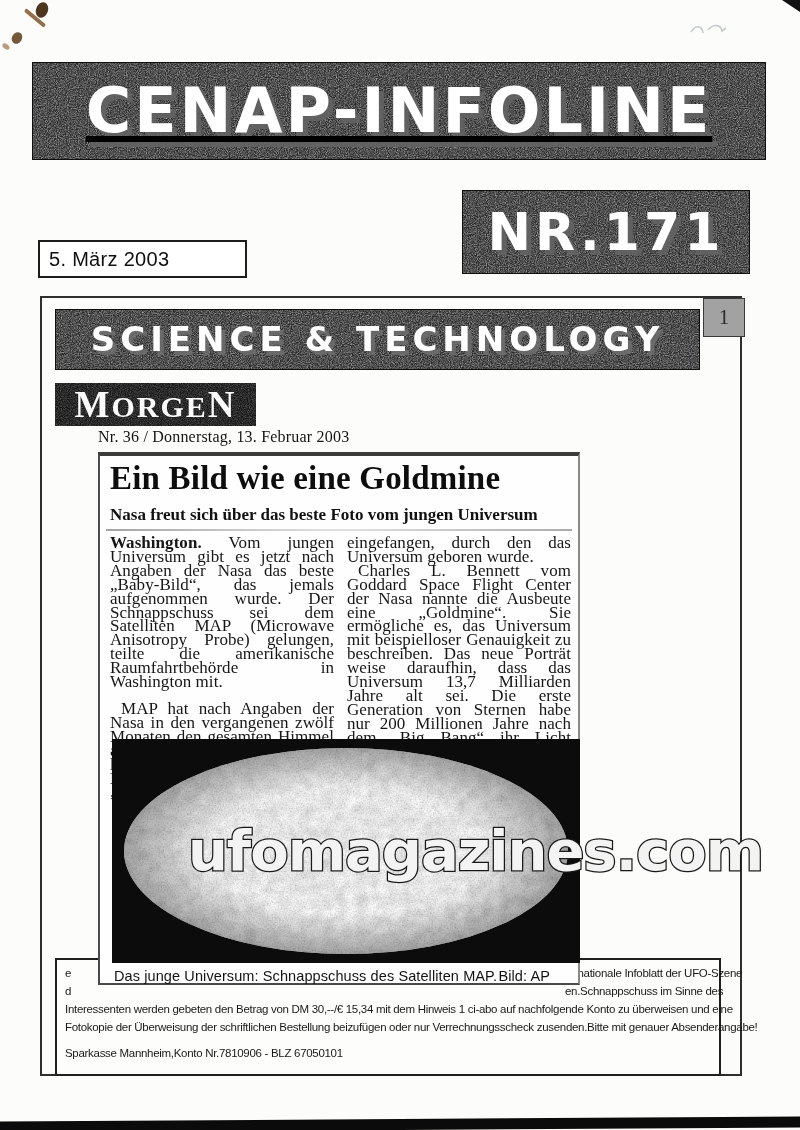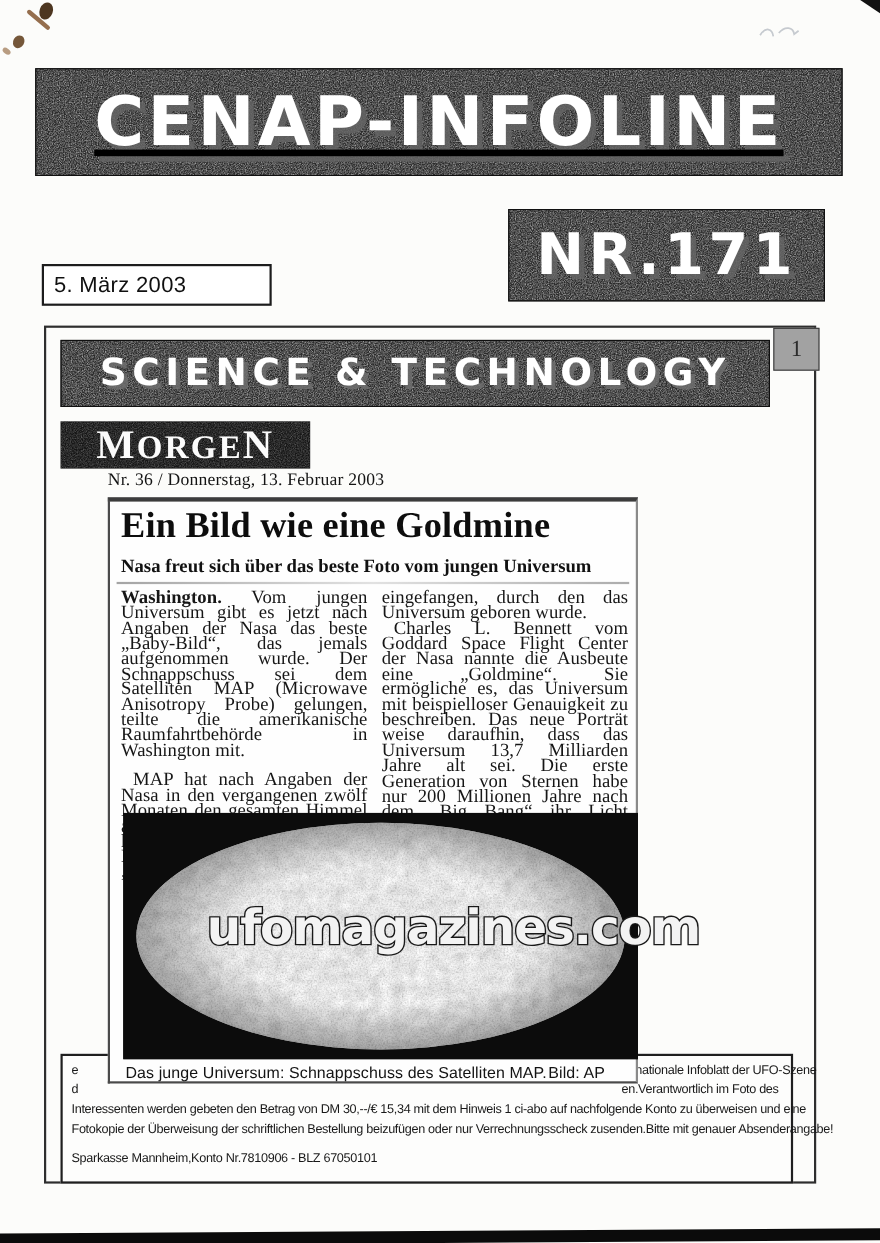--- a/index.html
+++ b/index.html
@@ -37,21 +37,21 @@
     background:#fff;border:2px solid #1c1c1c;
     font-size:20px;line-height:34px;color:#101010;padding-left:9px;letter-spacing:.3px;}
   
   .frame{position:absolute;left:40px;top:296px;width:698px;height:776px;
     border:2px solid #2e2e2e;z-index:1;}
   .pagenum-box{position:absolute;left:703px;top:298px;width:40px;height:37px;
     background:#a2a2a2;border:1px solid #3a3a3a;z-index:2;
     font-family:"Liberation Serif",serif;font-size:21px;color:#2c2c2c;
     text-align:center;line-height:37px;}
   
-  .morgen{position:absolute;left:55px;top:383px;width:227px;height:43px;
+  .morgen{position:absolute;left:55px;top:383px;width:201px;height:43px;
     background:#161616;overflow:hidden;z-index:2;
     font-family:"Liberation Serif",serif;font-weight:bold;color:#fbfbfb;
     text-align:center;letter-spacing:2px;}
   .morgen svg.noise{position:absolute;inset:0;width:100%;height:100%;opacity:.5;}
   .morgen .big{position:relative;font-size:37px;line-height:43px;}
   .morgen .mid{position:relative;font-size:30px;line-height:43px;}
   .issue-line{position:absolute;left:56px;top:428px;z-index:2;
     font-family:"Liberation Serif",serif;font-size:16px;color:#141414;letter-spacing:.2px;margin-left:42px;}
   
   .footer-box{position:absolute;left:55px;top:958px;width:666px;height:118px;
@@ -88,21 +88,21 @@
   .lead{font-weight:bold;}
   .dpa{float:right;font-weight:normal;}
   
   .cmb-wrap{position:absolute;left:12px;top:283px;width:468px;height:224px;background:#0c0c0c;}
   .cmb-wrap svg{display:block;width:100%;height:100%;}
   .caption-row{position:absolute;left:14px;right:28px;top:512px;
     display:flex;justify-content:space-between;
     font-size:14.5px;color:#131313;letter-spacing:.1px;align-items:flex-end;}
   
   .watermark{position:absolute;left:188px;top:818px;z-index:9;
-    font-family:"DejaVu Sans",sans-serif;font-weight:bold;font-size:44px;letter-spacing:-1px;
+    font-family:"DejaVu Sans",sans-serif;font-weight:bold;font-size:56px;letter-spacing:-1px;
     color:#f3f3f3;-webkit-text-stroke:2.5px #1c1c1c;paint-order:stroke fill;
     text-shadow:0 0 2px rgba(0,0,0,.4);white-space:nowrap;}
   
   .bottom-bar{position:absolute;left:-6px;top:1119px;width:812px;height:11px;
     background:#0b0b0b;transform:rotate(-.35deg);}
 </style>
 </head>
 <body>
 
 <svg width="0" height="0" style="position:absolute">
@@ -176,21 +176,21 @@
   </div>
   <div class="issue-line">Nr. 36 / Donnerstag, 13. Februar 2003</div>
 
   <div class="footer-box">
     <div class="f-line">
       <span class="frag-left">e</span>
       <span class="frag-right">ternationale Infoblatt der UFO-Szene</span>
     </div>
     <div class="f-line">
       <span class="frag-left">d</span>
-      <span class="frag-right">en.Verantwortlich im Foto des</span>
+      <span class="frag-right">en.Schnappschuss im Sinne des</span>
     </div>
     <div class="f-line">Interessenten werden gebeten den Betrag von DM 30,--/€ 15,34 mit dem Hinweis 1 ci-abo auf nachfolgende Konto zu überweisen und eine</div>
     <div class="f-line">Fotokopie der Überweisung der schriftlichen Bestellung beizufügen oder nur Verrechnungsscheck zusenden.Bitte mit genauer Absenderangabe!</div>
     <div class="f-line bank">Sparkasse Mannheim,Konto Nr.7810906 - BLZ 67050101</div>
   </div>
 
   <div class="article">
     <div class="headline">Ein Bild wie eine Goldmine</div>
     <div class="subhead">Nasa freut sich über das beste Foto vom jungen Universum</div>
     <div class="subrule"></div>

